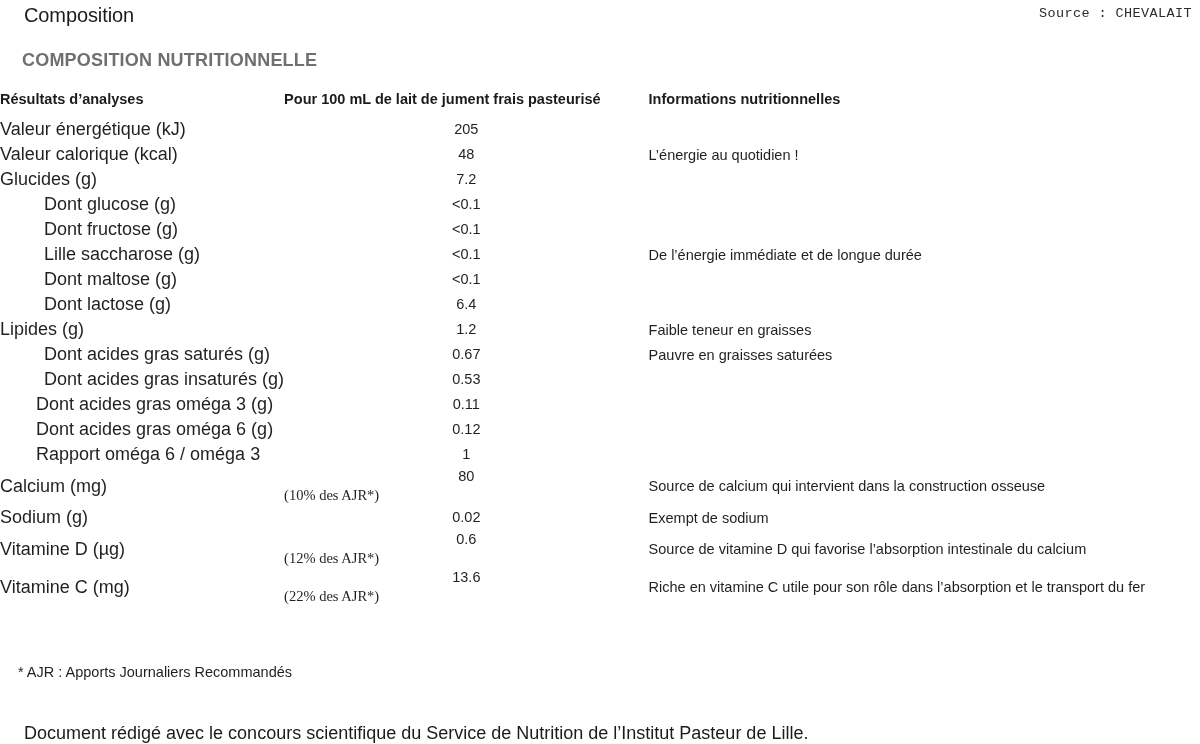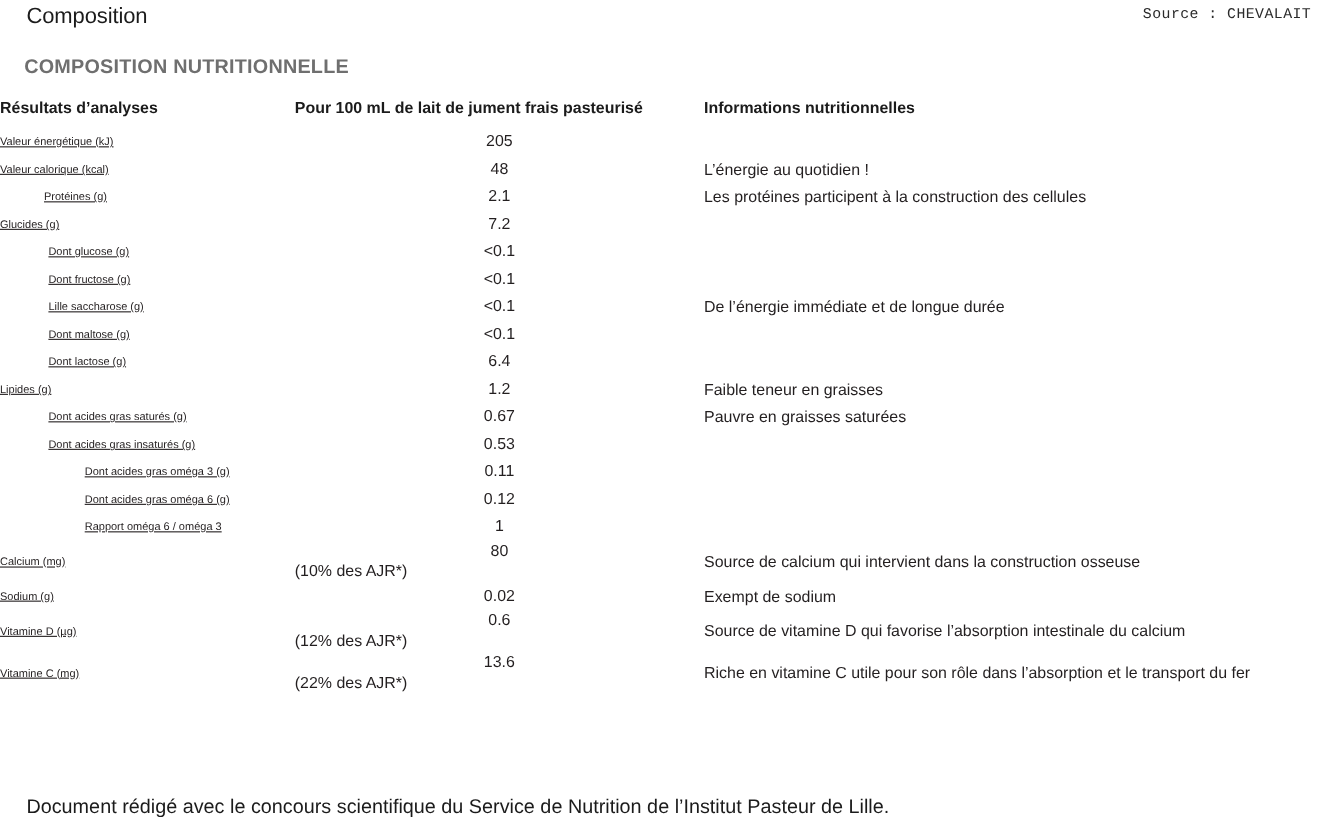--- a/index.html
+++ b/index.html
@@ -90,39 +90,39 @@
     vertical-align: top;
     white-space: nowrap;
   }
   .th-label { padding-left: 24px; }
   .th-value { padding-left: 0px; }
   .th-info  { padding-left: 0px; }
 
   .nutri-table tbody tr { height: 25px; }
 
   .cell-label {
-    font-size: 10px;
+    font-size: 18px;
     color: #231f20;
     white-space: nowrap;
     padding-left: 24px;
-    text-decoration: underline;
   }
   .cell-label.indent-1 { padding-left: 40px; }
   .cell-label.indent-2 { padding-left: 44px; margin-top: 48px; }
-  .cell-label.indent-3 { padding-left: 77px; }
+  .cell-label.indent-3 { padding-left: 36px; }
 
   .cell-value {
     font-size: 14.5px;
     color: #231f20;
     white-space: nowrap;
     padding-left: 0px;
   }
   .cell-value .sub {
     display: block;
     line-height: 19px;
+    font-family: Liberation Serif, serif;
   }
   .cell-value .main {
     display: block;
     line-height: 19px;
     text-align: center;
   }
 
   .cell-info {
     font-size: 14.5px;
     color: #231f20;
@@ -184,27 +184,20 @@
           <td class="cell-info"></td>
         </tr>
         <tr>
           <td class="cell-label">Valeur calorique (kcal)</td>
           <td class="cell-value">
             <span class="main">48</span>
           </td>
           <td class="cell-info">L’énergie au quotidien !</td>
         </tr>
         <tr>
-          <td class="cell-label indent-1">Protéines (g)</td>
-          <td class="cell-value">
-            <span class="main">2.1</span>
-          </td>
-          <td class="cell-info">Les protéines participent à la construction des cellules</td>
-        </tr>
-        <tr>
           <td class="cell-label">Glucides (g)</td>
           <td class="cell-value">
             <span class="main">7.2</span>
           </td>
           <td class="cell-info"></td>
         </tr>
         <tr>
           <td class="cell-label indent-2">Dont glucose (g)</td>
           <td class="cell-value">
             <span class="main">&lt;0.1</span>
@@ -308,16 +301,17 @@
           <td class="cell-label">Vitamine C (mg)</td>
           <td class="cell-value">
             <span class="main">13.6</span>
             <span class="sub">(22% des AJR*)</span>
           </td>
           <td class="cell-info">Riche en vitamine C utile pour son rôle dans l’absorption et le transport du fer</td>
         </tr>
       </tbody>
   </table>
 
+  <div class="footnote">* AJR : Apports Journaliers Recommandés</div>
 
   <div class="footer-note">Document rédigé avec le concours scientifique du Service de Nutrition de l’Institut Pasteur de Lille.</div>
 
 </div>
 
 </body></html>

